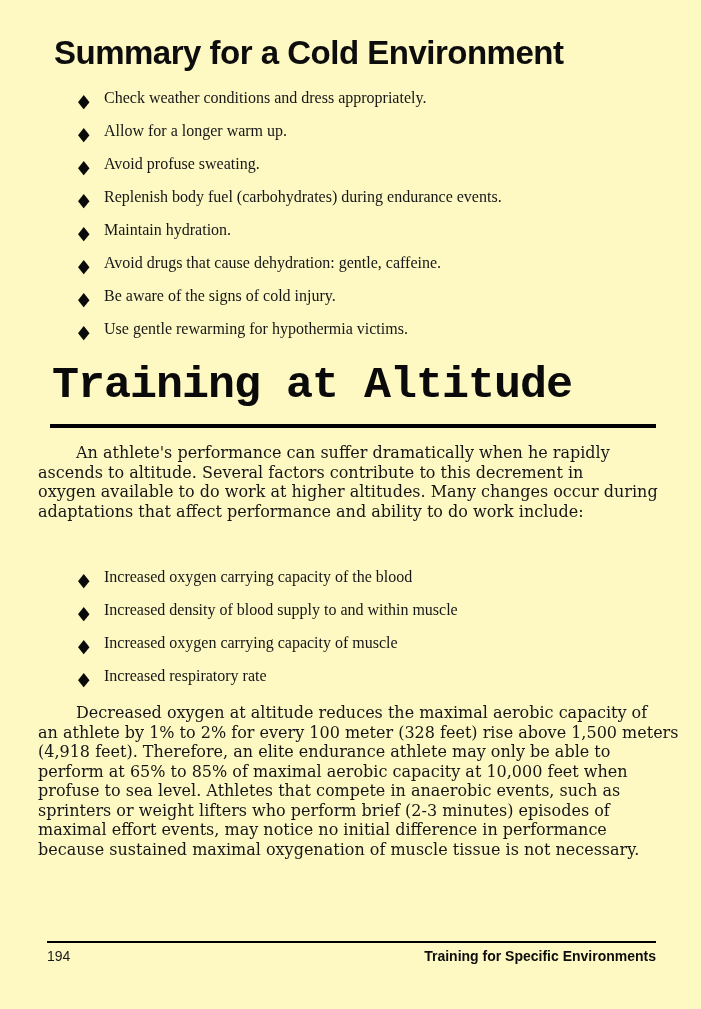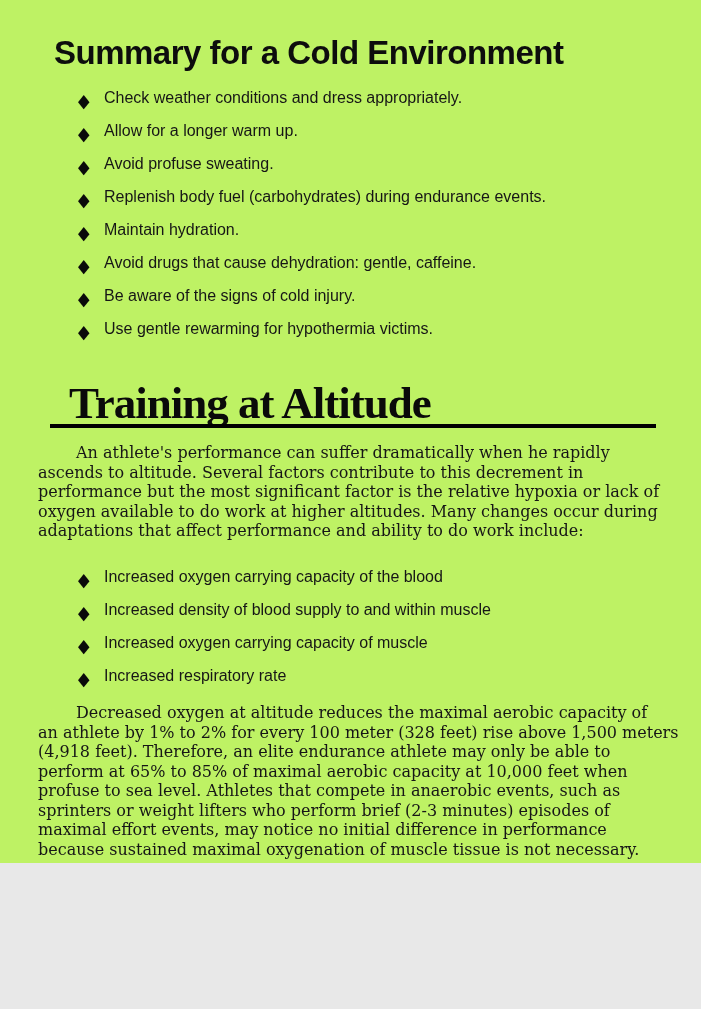--- a/index.html
+++ b/index.html
@@ -1,20 +1,20 @@
 <!DOCTYPE html>
 <html><head>
 <meta charset="utf-8">
 <style>
   html,body { margin:0; padding:0; background:#e8e8e8; }
   .page {
     position:relative;
-    width:701px; height:863px;
+    width:701px; height:1009px;
     margin:0 auto;
-    background:#bef264;
+    background:#fef9c3;
     color:#141414;
     overflow:hidden;
     font-family:"DejaVu Serif", serif;
   }
   .h1-cold {
     position:absolute; left:54px; top:34px; margin:0;
     font-family:"Liberation Sans", sans-serif;
     font-weight:700; font-size:33px; letter-spacing:-0.5px;
     color:#0d0d0d; white-space:nowrap;
   }
@@ -28,27 +28,27 @@
     height:33px; margin:0; padding:0;
   }
   .diamond {
     width:26px; flex:0 0 26px;
     font-family:"DejaVu Sans", sans-serif;
     font-size:15px; line-height:20px;
     transform:scaleY(1.25); transform-origin:top;
     color:#0a0a0a;
   }
   .li-text {
-    font-family:Liberation Sans, sans-serif;
+    font-family:Liberation Serif, serif;
     font-size:16px; line-height:20px;
     white-space:nowrap; color:#161616;text-align:center;
   }
   .h2-altitude {
-    position:absolute; left:52px; top:360px; margin:17px;
-    font-family:Liberation Serif, serif;
+    position:absolute; left:52px; top:360px; margin:0;
+    font-family:Liberation Mono, monospace;
     font-weight:700; font-size:45px; letter-spacing:-1px;
     color:#0a0a0a; white-space:nowrap;
   }
   .h2-rule {
     position:absolute; left:50px; top:424px;
     width:606px; height:4px; background:#000000;
   }
   .para {
     position:absolute; left:38px; width:630px;
     font-family:"DejaVu Serif", serif;
@@ -117,21 +117,20 @@
     </li>
     </ul>
 
   <h1 class="h2-altitude">Training at Altitude</h1>
 
   <div class="h2-rule"></div>
 
   <div class="para para-1">
       <div class="para-line">An athlete's performance can suffer dramatically when he rapidly</div>
       <div class="para-line">ascends to altitude. Several factors contribute to this decrement in</div>
-      <div class="para-line">performance but the most significant factor is the relative hypoxia or lack of</div>
       <div class="para-line">oxygen available to do work at higher altitudes. Many changes occur during</div>
       <div class="para-line">adaptations that affect performance and ability to do work include:</div>
     </div>
 
   <ul class="bullet-list list-altitude">
       <li>
       <span class="diamond">◆</span>
       <span class="li-text">Increased oxygen carrying capacity of the blood</span>
     </li>
       <li>

